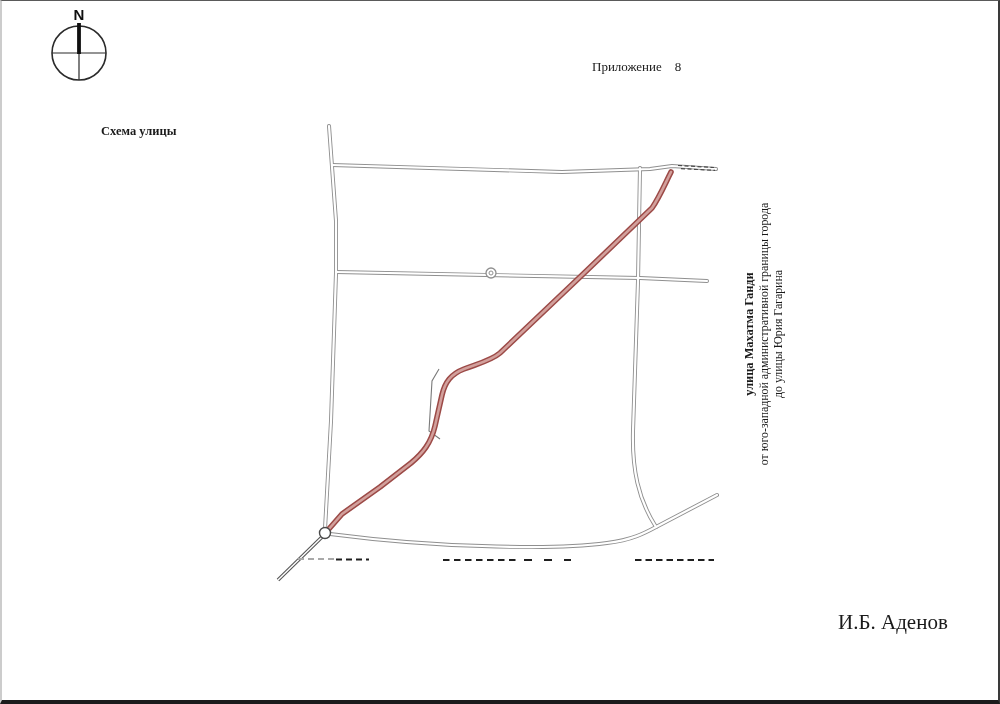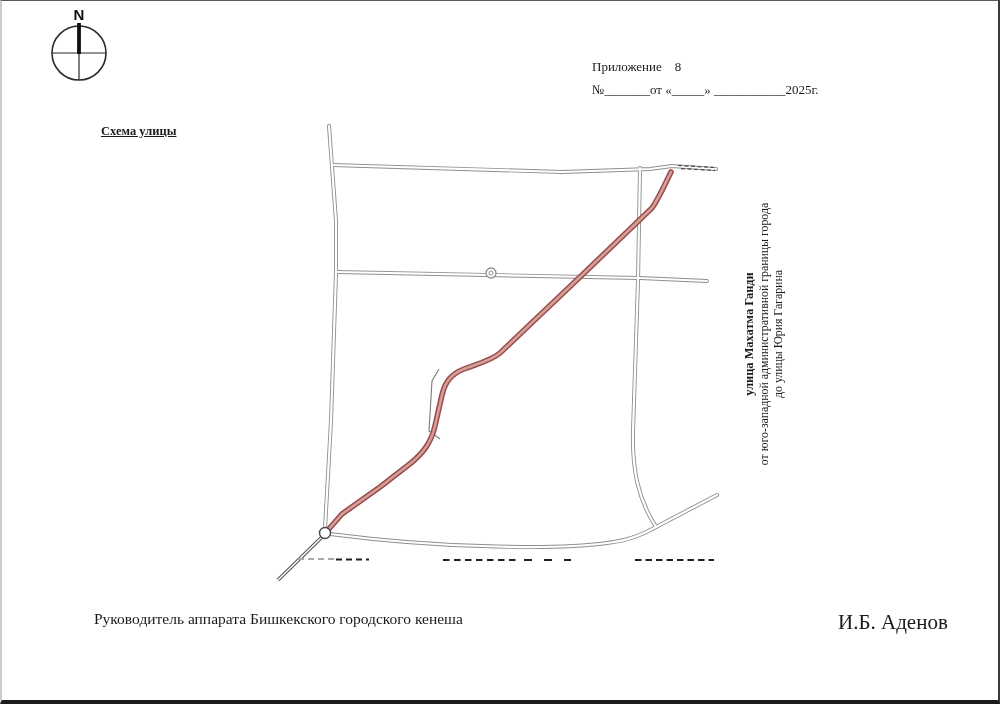--- a/index.html
+++ b/index.html
@@ -6,21 +6,21 @@
   .page{
     position:relative;width:1000px;height:704px;background:#ffffff;
     box-sizing:border-box;overflow:hidden;
     border-top:1px solid #5a5a5a;border-left:2px solid #cccccc;
     border-right:2px solid #3a3a3a;border-bottom:4px solid #1c1c1c;
     font-family:"Liberation Serif", serif;color:#1a1a1a;
   }
   .map-svg{position:absolute;left:0;top:0;}
   .header-block{position:absolute;left:590px;top:27px;font-size:13px;line-height:22.5px;margin-top:28px;}
   .header-block div{white-space:pre;}
-  .scheme-label{position:absolute;left:99px;top:123px;font-size:12.5px;font-weight:bold;text-decoration:underline;}
+  .scheme-label{position:absolute;left:99px;top:123px;font-size:12.5px;font-weight:bold;}
   .street-label{
     position:absolute;left:602px;top:311px;width:320px;height:44px;
     transform:rotate(-90deg);text-align:center;font-size:11.8px;line-height:14.6px;
   }
   .street-label .nm{font-weight:bold;font-size:12.4px;}
   .footer-left{position:absolute;left:92px;top:609px;font-size:15.5px;}
   .footer-right{position:absolute;left:836px;top:609px;font-size:21px;}
 </style>
 </head>
 <body>
@@ -80,27 +80,25 @@
       <line x1="296" y1="558" x2="333" y2="558" stroke="#a9a9a9" stroke-dasharray="6 4"></line>
       <line x1="334" y1="558.5" x2="367" y2="558.5" stroke-dasharray="6 4"></line>
       <line x1="441" y1="559" x2="514" y2="559" stroke-dasharray="6.5 4.5"></line>
       <line x1="522" y1="559" x2="569" y2="559" stroke-dasharray="8 12"></line>
       <line x1="633" y1="559" x2="712" y2="559" stroke-dasharray="6.5 4"></line>
     </g>
   </svg>
 
   <div class="header-block">
     <div>Приложение    8</div>
-    <div>№_______от «_____» ___________2025г.</div>
   </div>
 
   <div class="scheme-label">Схема улицы</div>
 
   <div class="street-label">
     <div class="nm">улица Махатма Ганди</div>
     <div>от юго-западной административной границы города</div>
     <div>до улицы Юрия Гагарина</div>
   </div>
 
-  <div class="footer-left">Руководитель аппарата Бишкекского городского кенеша</div>
   <div class="footer-right">И.Б. Аденов</div>
 
 </div>
 
 </body></html>

